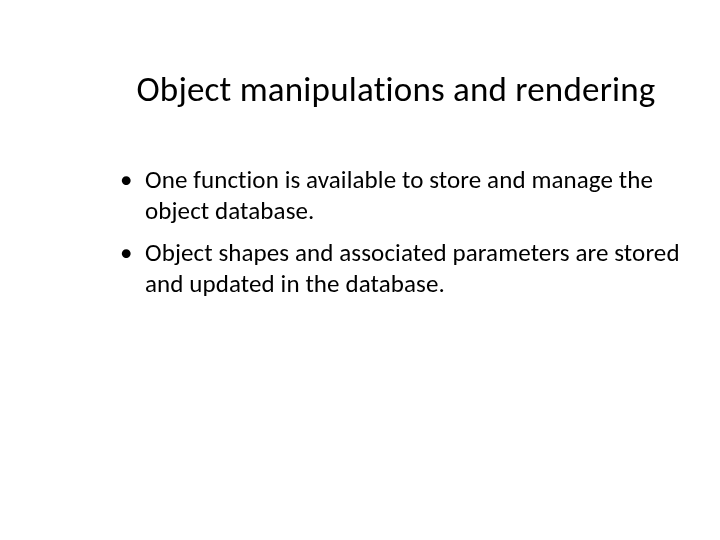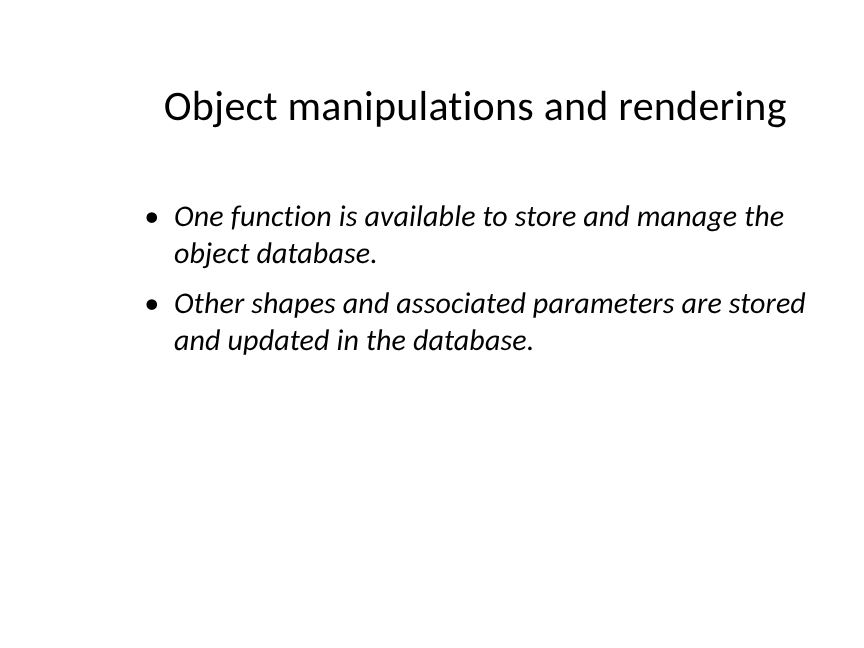--- a/index.html
+++ b/index.html
@@ -19,21 +19,20 @@
     .title {
       font-size: 35px;
       font-weight: 400;
       text-align: center;
       margin-bottom: 55px;
       letter-spacing: 0.2px;
     }
     .bullet-list {
       list-style: none;
       padding-left: 20px;
-      font-style: italic;
     }
     .bullet-item {
       position: relative;
       font-size: 25px;
       line-height: 1.22;
       padding-left: 25px;
       margin-bottom: 4px;
       letter-spacing: 0.1px;
     }
     .bullet-item::before {
@@ -44,15 +43,15 @@
       font-size: 25px;
     }
   </style>
 </head>
 <body>
 
 <div class="slide">
   <h1 class="title">Object manipulations and rendering</h1>
   <ul class="bullet-list">
     <li class="bullet-item">One function is available to store and manage the object database.</li>
-    <li class="bullet-item">Other shapes and associated parameters are stored and updated in the database.</li>
+    <li class="bullet-item">Object shapes and associated parameters are stored and updated in the database.</li>
   </ul>
 </div>
 
 </body></html>

